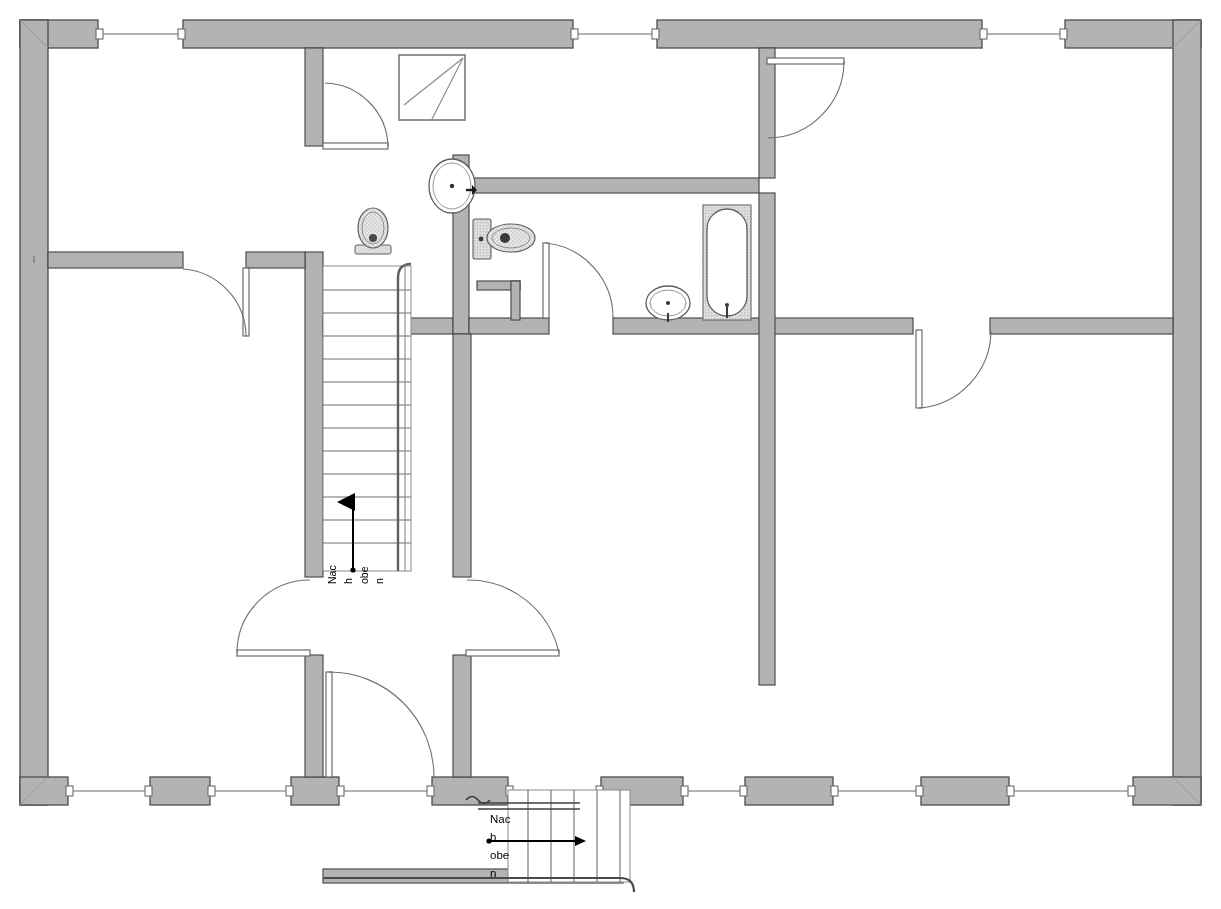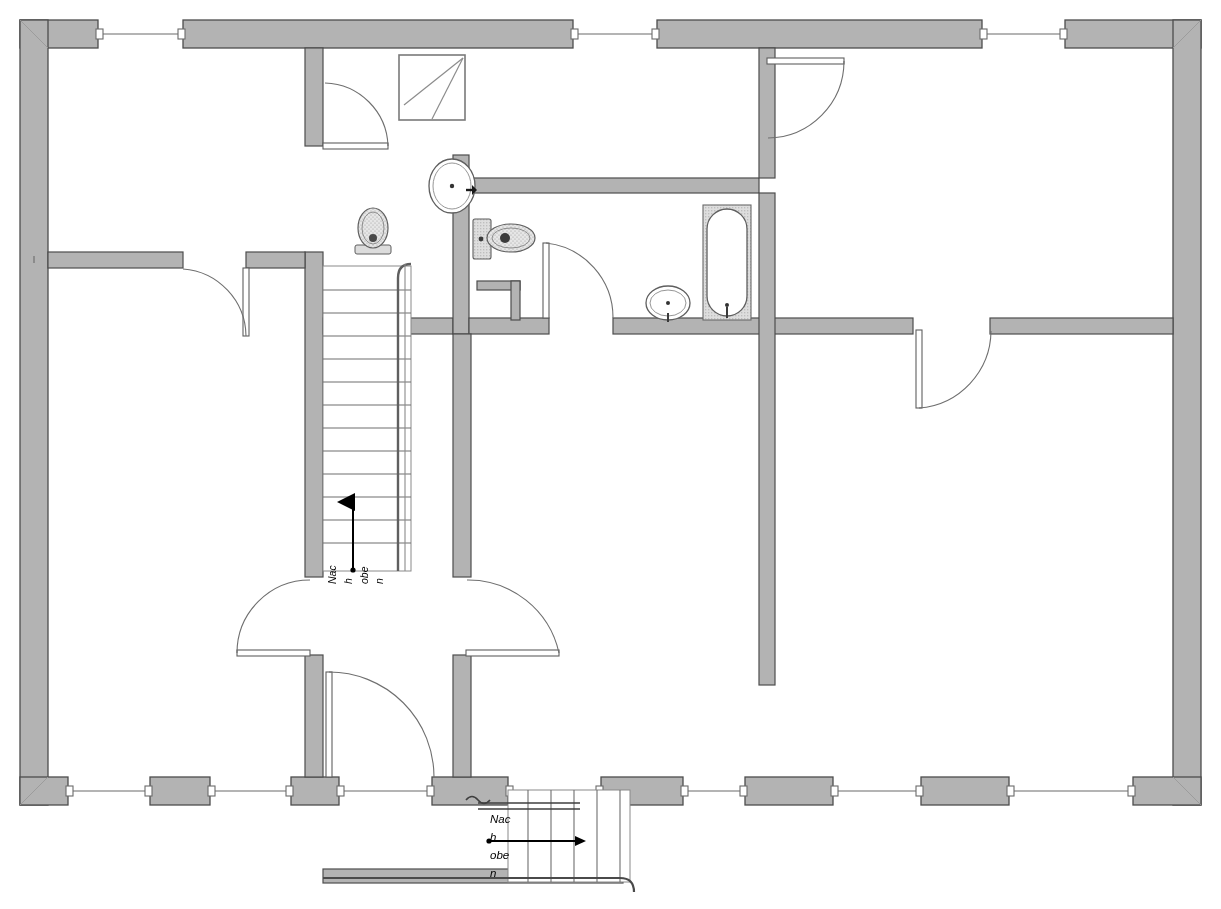--- a/index.html
+++ b/index.html
@@ -8,21 +8,20 @@
     padding: 0;
     background: #ffffff;
     font-family: "Liberation Sans", sans-serif;
   }
   #plan-root {
     position: relative;
     width: 1221px;
     height: 909px;
     background: #ffffff;
     overflow: hidden;
-    font-style: italic;
   }
   #plan-svg {
     display: block;
     width: 1221px;
     height: 909px;
   }
   .stair-label-v {
     font-size: 10.5px;
     font-family: "Liberation Sans", sans-serif;
     fill: #000000;

